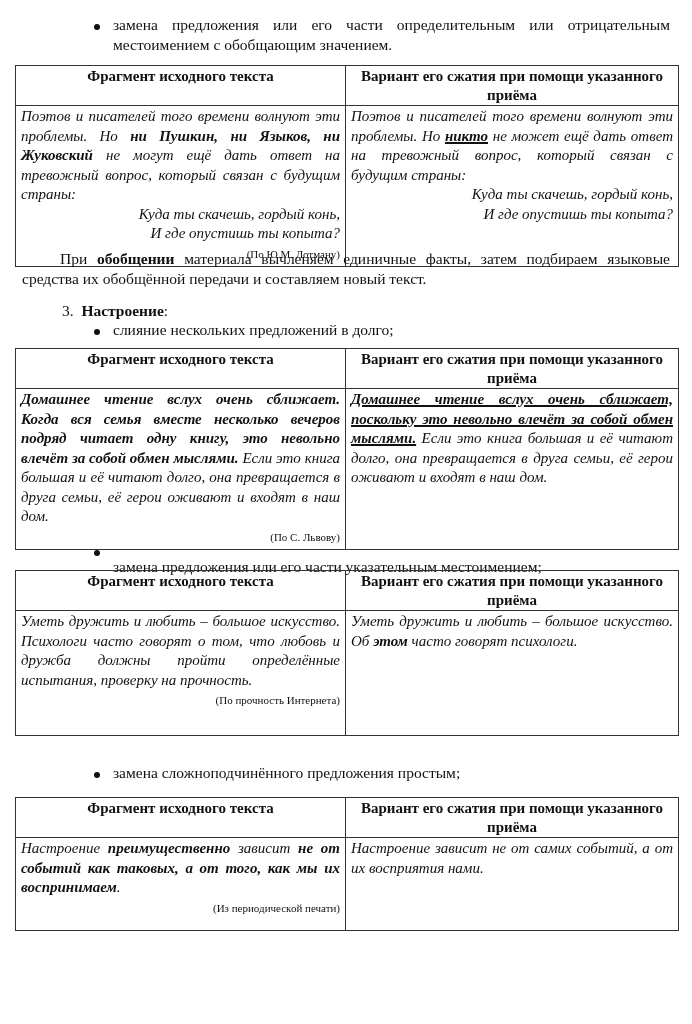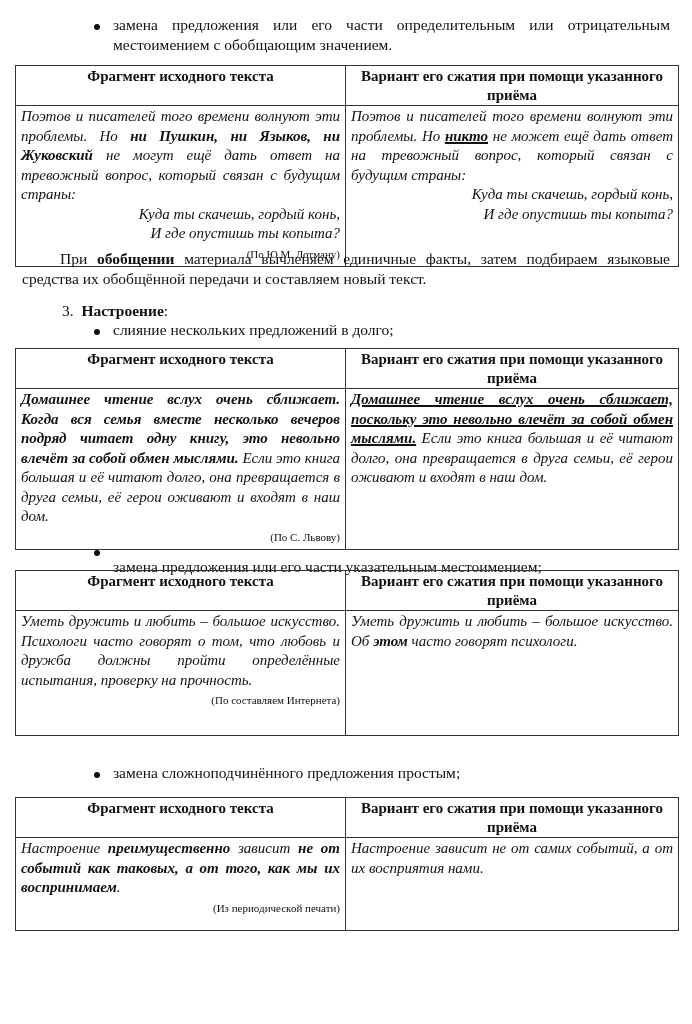--- a/index.html
+++ b/index.html
@@ -149,21 +149,21 @@
       <col class="col-r">
     </colgroup>
   <tbody>
       <tr>
     <th>Фрагмент исходного текста</th>
     <th>Вариант его сжатия при помощи указанного приёма</th>
   </tr>
   <tr>
     <td class="cell" style="height:121px;">
       <span>Уметь дружить и любить – большое искусство. Психологи часто говорят о том, что любовь и дружба должны пройти определённые испытания, проверку на прочность.</span>
-      <span class="src">(По составляем Интернета)</span>
+      <span class="src">(По прочность Интернета)</span>
     </td>
     <td class="cell">
       <span>Уметь дружить и любить – большое искусство. Об </span><span class="b">этом</span><span> часто говорят психологи.</span>
     </td>
   </tr>
 </tbody>
   </table>
 
 <div class="bullet-dot" style="left:94px; top:772px;"></div>
 <div class="abs bullet-line" style="left:113px; top:763px;">замена сложноподчинённого предложения простым;</div>

